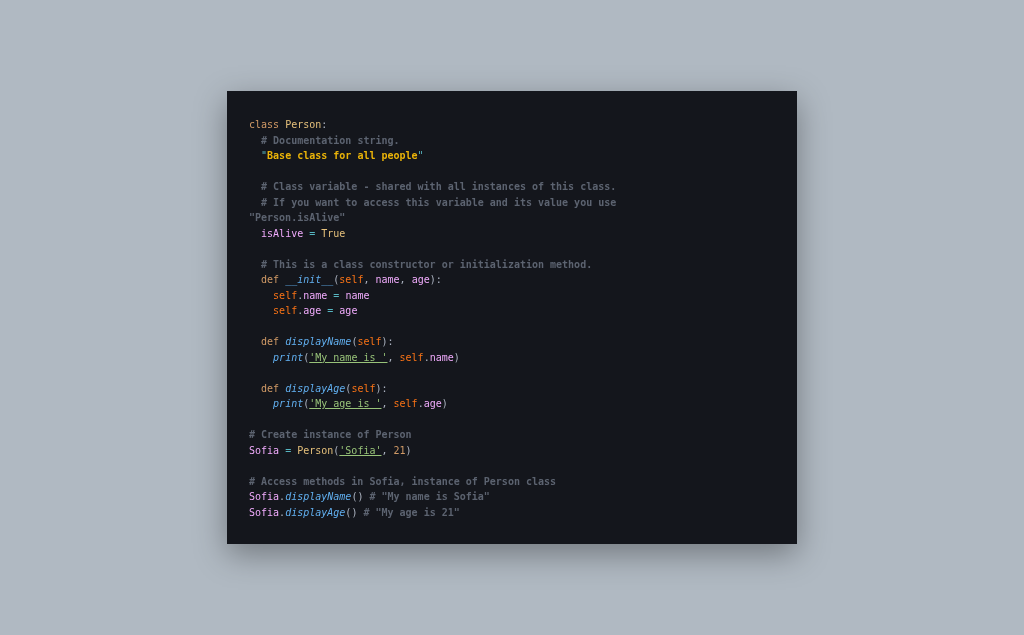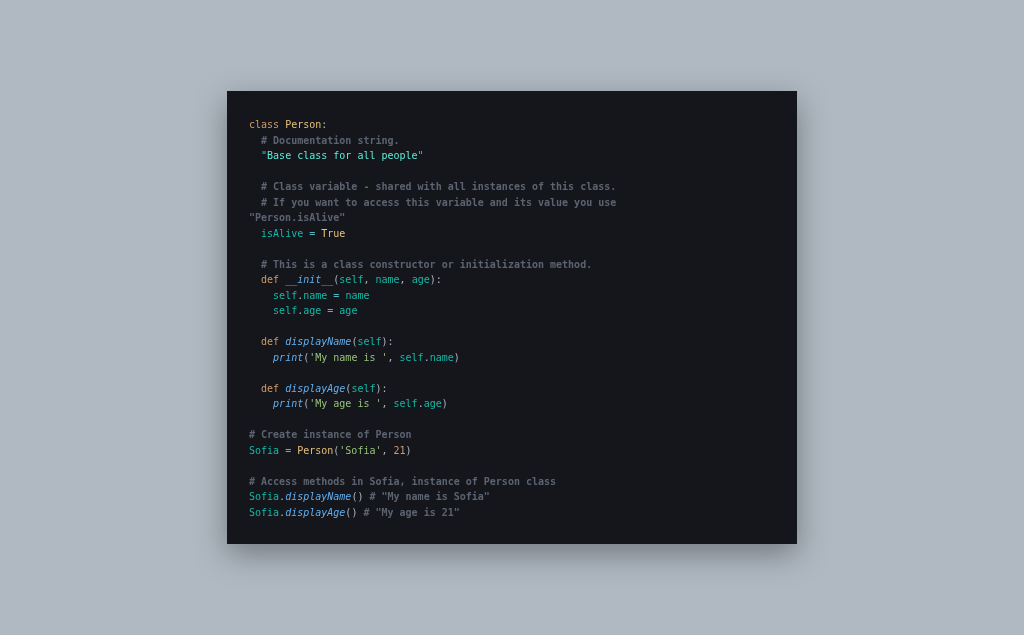--- a/index.html
+++ b/index.html
@@ -19,28 +19,28 @@
     box-shadow: 0 10px 30px rgba(0,0,0,0.35);
     padding: 26px 22px 24px 22px;
     font-size: 10px;
     line-height: 1.55;
     color: #c8ccd4;
   }
   pre { white-space: pre; }
   .kw   { color: #d19a66; }       
   .cls  { color: #e5c07b; }       
   .fn   { color: #61afef; font-style: italic; }       
-  .self { color: #14b8a6; }       
-  .str  { color: #98c379; }       
+  .self { color: #f97316; }       
+  .str  { color: #98c379; text-decoration: underline; }       
   .num  { color: #d19a66; }       
   .cmt  { color: #5c6370; font-weight: bold; }       
   .op   { color: #56b6c2; }       
-  .var  { color: #14b8a6; }       
+  .var  { color: #f0abfc; }       
   .docq { color: #56b6c2; }       
-  .doc  { color: #5eead4; }
+  .doc  { color: #eab308; font-weight: bold; }
   .p    { color: #abb2bf; }       
 </style>
 </head>
 <body>
 
 <div class="editor">
   <pre id="code-block"><div><span class="kw">class </span><span class="cls">Person</span><span class="p">:</span></div><div>  <span class="cmt"># Documentation string.</span></div><div>  <span class="docq">"</span><span class="doc">Base class for all people</span><span class="docq">"</span></div><div>&nbsp;</div><div>  <span class="cmt"># Class variable - shared with all instances of this class.</span></div><div>  <span class="cmt"># If you want to access this variable and its value you use </span></div><div><span class="cmt">"Person.isAlive"</span></div><div>  <span class="var">isAlive</span><span class="op"> = </span><span class="cls">True</span></div><div>&nbsp;</div><div>  <span class="cmt"># This is a class constructor or initialization method.</span></div><div>  <span class="kw">def </span><span class="fn">__init__</span><span class="p">(</span><span class="self">self</span><span class="p">, </span><span class="var">name</span><span class="p">, </span><span class="var">age</span><span class="p">)</span><span class="p">:</span></div><div>    <span class="self">self</span><span class="p">.</span><span class="var">name</span><span class="op"> = </span><span class="var">name</span></div><div>    <span class="self">self</span><span class="p">.</span><span class="var">age</span><span class="op"> = </span><span class="var">age</span></div><div>&nbsp;</div><div>  <span class="kw">def </span><span class="fn">displayName</span><span class="p">(</span><span class="self">self</span><span class="p">)</span><span class="p">:</span></div><div>    <span class="fn">print</span><span class="p">(</span><span class="str">'My name is '</span><span class="p">, </span><span class="self">self</span><span class="p">.</span><span class="var">name</span><span class="p">)</span></div><div>&nbsp;</div><div>  <span class="kw">def </span><span class="fn">displayAge</span><span class="p">(</span><span class="self">self</span><span class="p">)</span><span class="p">:</span></div><div>    <span class="fn">print</span><span class="p">(</span><span class="str">'My age is '</span><span class="p">, </span><span class="self">self</span><span class="p">.</span><span class="var">age</span><span class="p">)</span></div><div>&nbsp;</div><div><span class="cmt"># Create instance of Person</span></div><div><span class="var">Sofia</span><span class="op"> = </span><span class="cls">Person</span><span class="p">(</span><span class="str">'Sofia'</span><span class="p">, </span><span class="num">21</span><span class="p">)</span></div><div>&nbsp;</div><div><span class="cmt"># Access methods in Sofia, instance of Person class</span></div><div><span class="var">Sofia</span><span class="p">.</span><span class="fn">displayName</span><span class="p">()</span><span class="p"> </span><span class="cmt"># "My name is Sofia"</span></div><div><span class="var">Sofia</span><span class="p">.</span><span class="fn">displayAge</span><span class="p">()</span><span class="p"> </span><span class="cmt"># "My age is 21"</span></div></pre>
 </div>
 
 </body></html>

